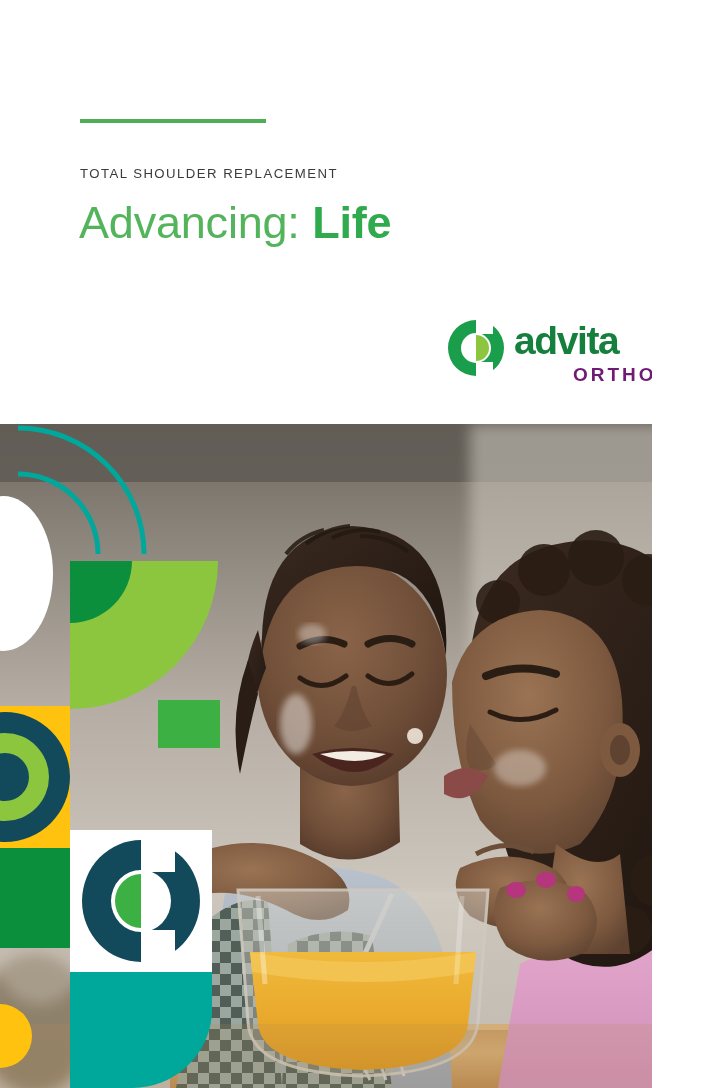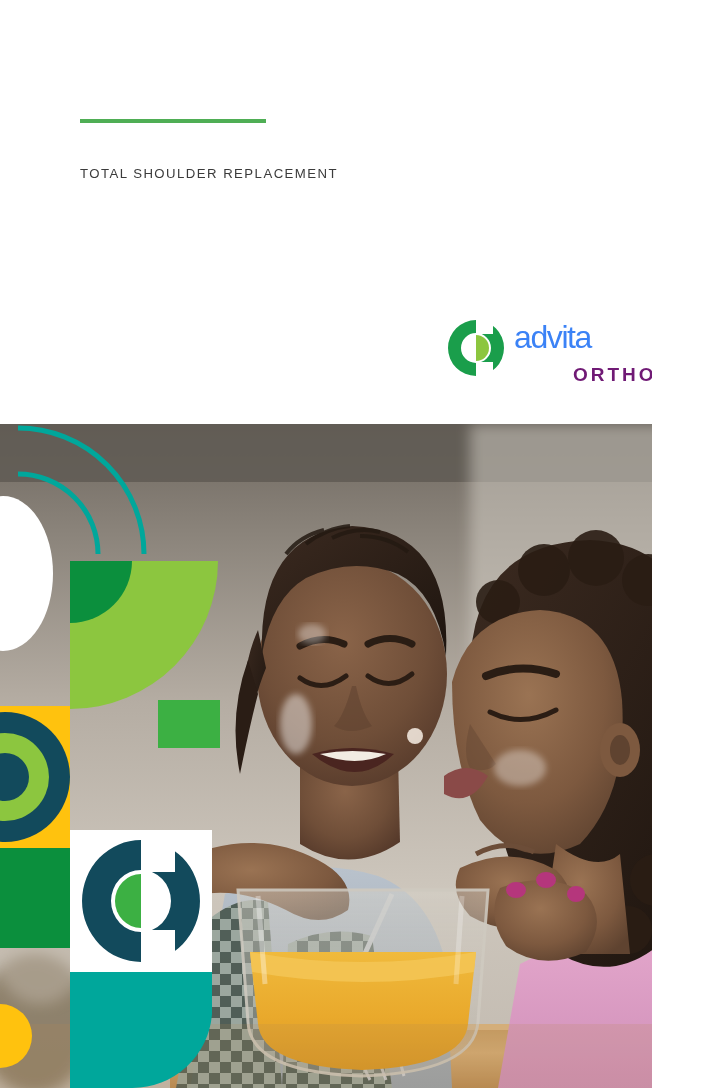--- a/index.html
+++ b/index.html
@@ -76,23 +76,23 @@
   }
   #logo-mark {
     position: absolute;
     left: 0; top: 2px;
     width: 56px; height: 56px;
   }
   #logo-wordmark {
     position: absolute;
     left: 66px;
     top: 3px;
-    font-size: 32px;
-    font-weight: 400;
-    color: #3b82f6;
+    font-size: 39px;
+    font-weight: 700;
+    color: #15803d;
     letter-spacing: -1.4px;
     line-height: 1;
   }
   #logo-sub {
     position: absolute;
     left: 125px;
     top: 47px;
     font-size: 19px;
     font-weight: 700;
     color: #701a75;
@@ -432,20 +432,23 @@
 
     <div class="shp" id="yellow-circle"></div>
   </div>
 
   <div id="top-band">
 
     <div id="rule"></div>
 
     <div id="eyebrow">TOTAL SHOULDER REPLACEMENT</div>
 
+    <div id="headline">
+      <span class="light">Advancing:</span><span>&nbsp;</span><span class="bold">Life</span>
+    </div>
 
     <div id="logo-lockup">
       <svg id="logo-mark" viewBox="0 0 56 56">
         <path d="M28 0 A28 28 0 0 0 28 56 A28 28 0 0 0 28 0 Z
                  M28 13 A15 15 0 0 1 28 43 A15 15 0 0 1 28 13 Z" fill="#1a9e4b" fill-rule="evenodd"></path>
         <rect x="28" y="0" width="17" height="14" fill="#ffffff"></rect>
         <rect x="28" y="42" width="17" height="14" fill="#ffffff"></rect>
         <path d="M28 15 A13 13 0 0 1 28 41 Z" fill="#8cc63f"></path>
       </svg>
       <div id="logo-wordmark">advita</div>

